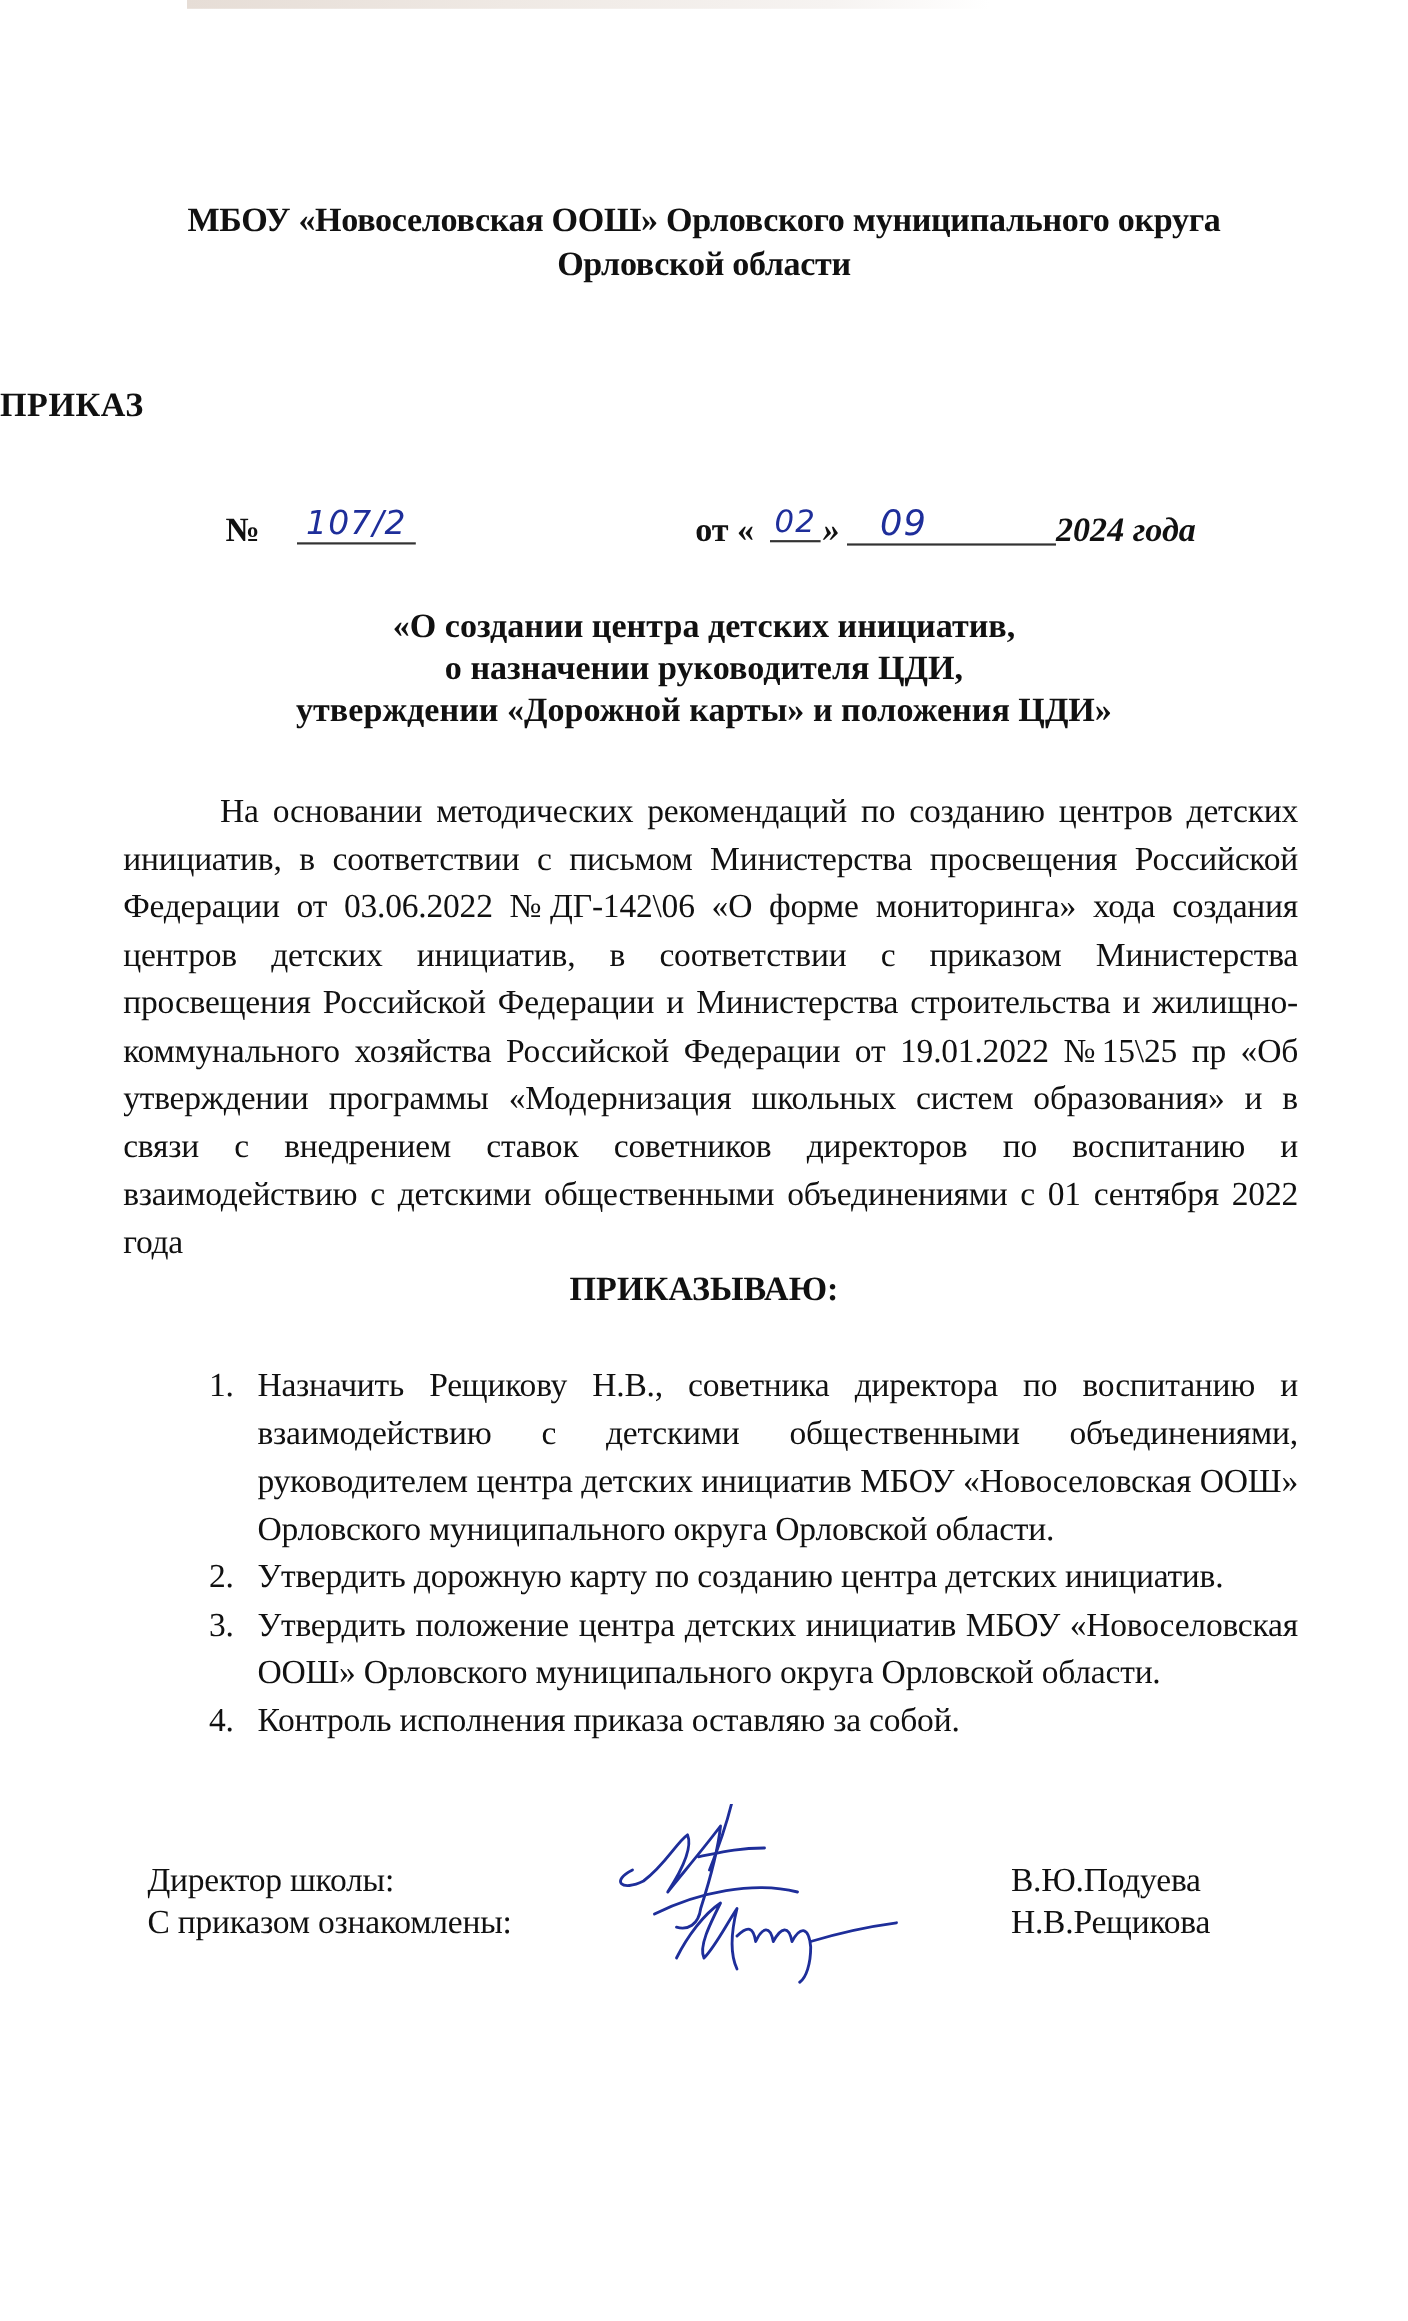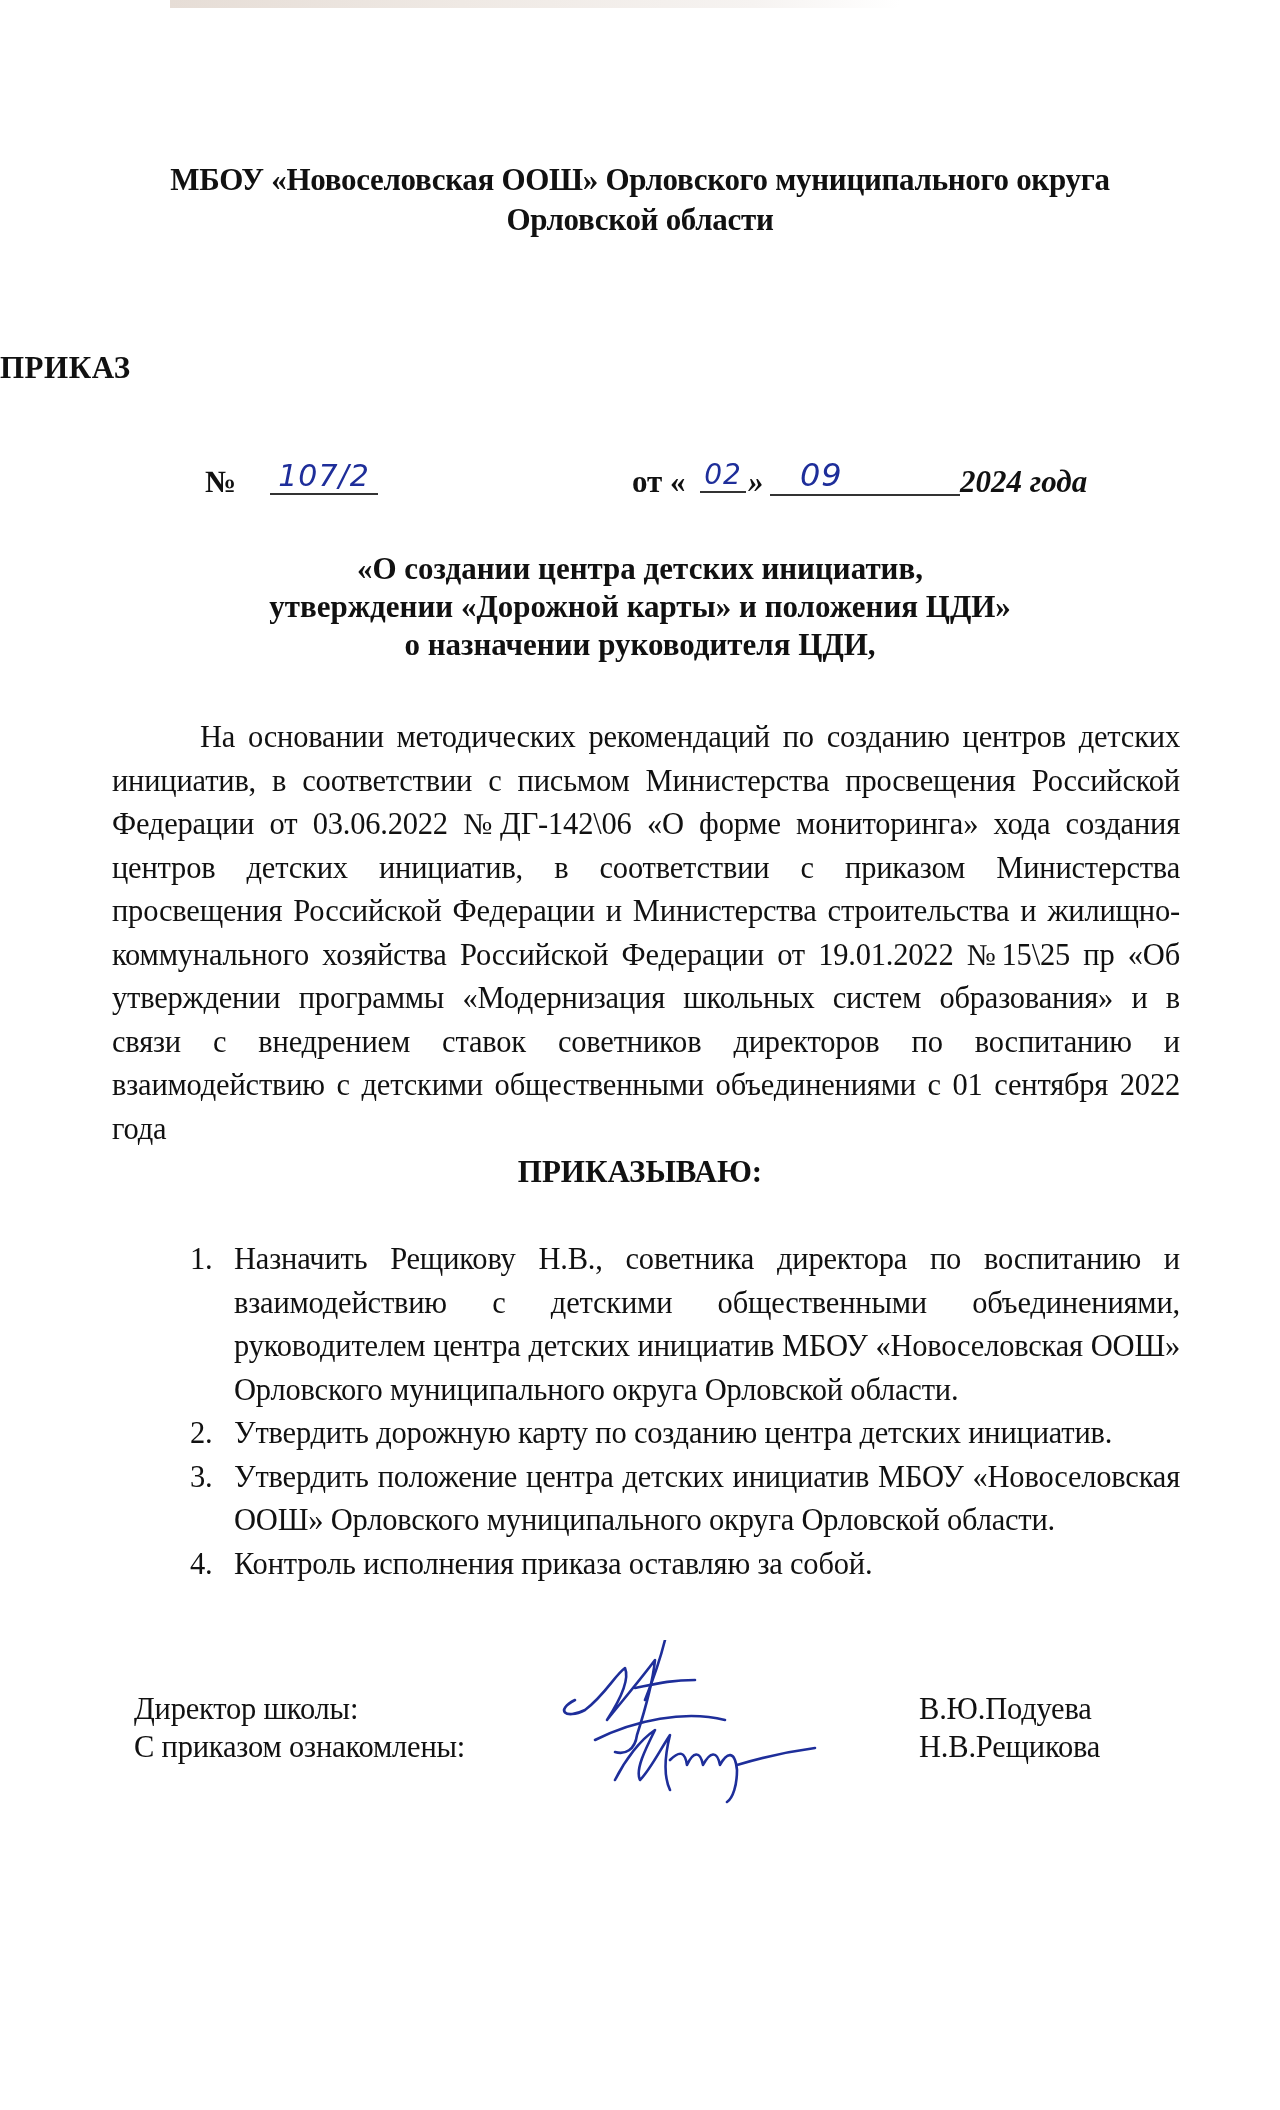--- a/index.html
+++ b/index.html
@@ -25,21 +25,21 @@
     }
     .page {
       position: absolute;
       left: 0; top: 0;
       width: 1280px;
       height: 2110px;
     }
     .org {
       position: absolute;
       left: 100px;
-      top: 160px;
+      top: 180px;
       width: 1080px;
       text-align: center;
       font-weight: bold;
       font-size: 31px;
       line-height: 40px;
       letter-spacing: -0.3px;
     }
     .title {
       position: absolute;
       left: 0;
@@ -164,22 +164,22 @@
     <span class="hand num-val">107/2</span>
     <span class="ot">от «</span>
     <span class="hand day-val">02</span>
     <span class="q-close">»</span>
     <span class="hand month-val">09</span>
     <span class="year">2024 года</span>
   </div>
 
   <div class="subject">
     <div>«О создании центра детских инициатив,</div>
+    <div>о назначении руководителя ЦДИ,</div>
     <div>утверждении «Дорожной карты» и положения ЦДИ»</div>
-    <div>о назначении руководителя ЦДИ,</div>
   </div>
 
   <div class="preamble">На основании методических рекомендаций по созданию центров детских инициатив, в соответствии с письмом Министерства просвещения Российской Федерации от 03.06.2022 №ДГ-142\06   «О форме мониторинга» хода создания центров детских инициатив, в соответствии с приказом Министерства просвещения  Российской Федерации и Министерства строительства и жилищно-коммунального хозяйства Российской Федерации от 19.01.2022  №15\25 пр «Об утверждении программы «Модернизация школьных систем образования» и в связи с внедрением ставок советников директоров по воспитанию и взаимодействию с детскими общественными объединениями с 01 сентября 2022 года</div>
 
   <div class="order-head">ПРИКАЗЫВАЮ:</div>
 
   <ol class="items">
     <li>
       <span class="item-num">1.</span>
       <span>Назначить Рещикову Н.В., советника директора по воспитанию и взаимодействию с детскими общественными  объединениями, руководителем центра детских инициатив МБОУ «Новоселовская ООШ» Орловского муниципального округа Орловской области.</span>

